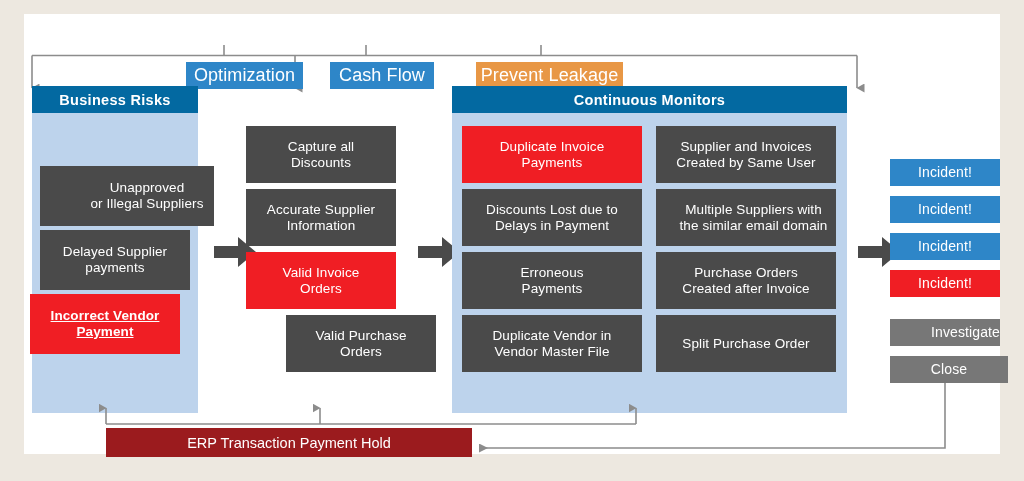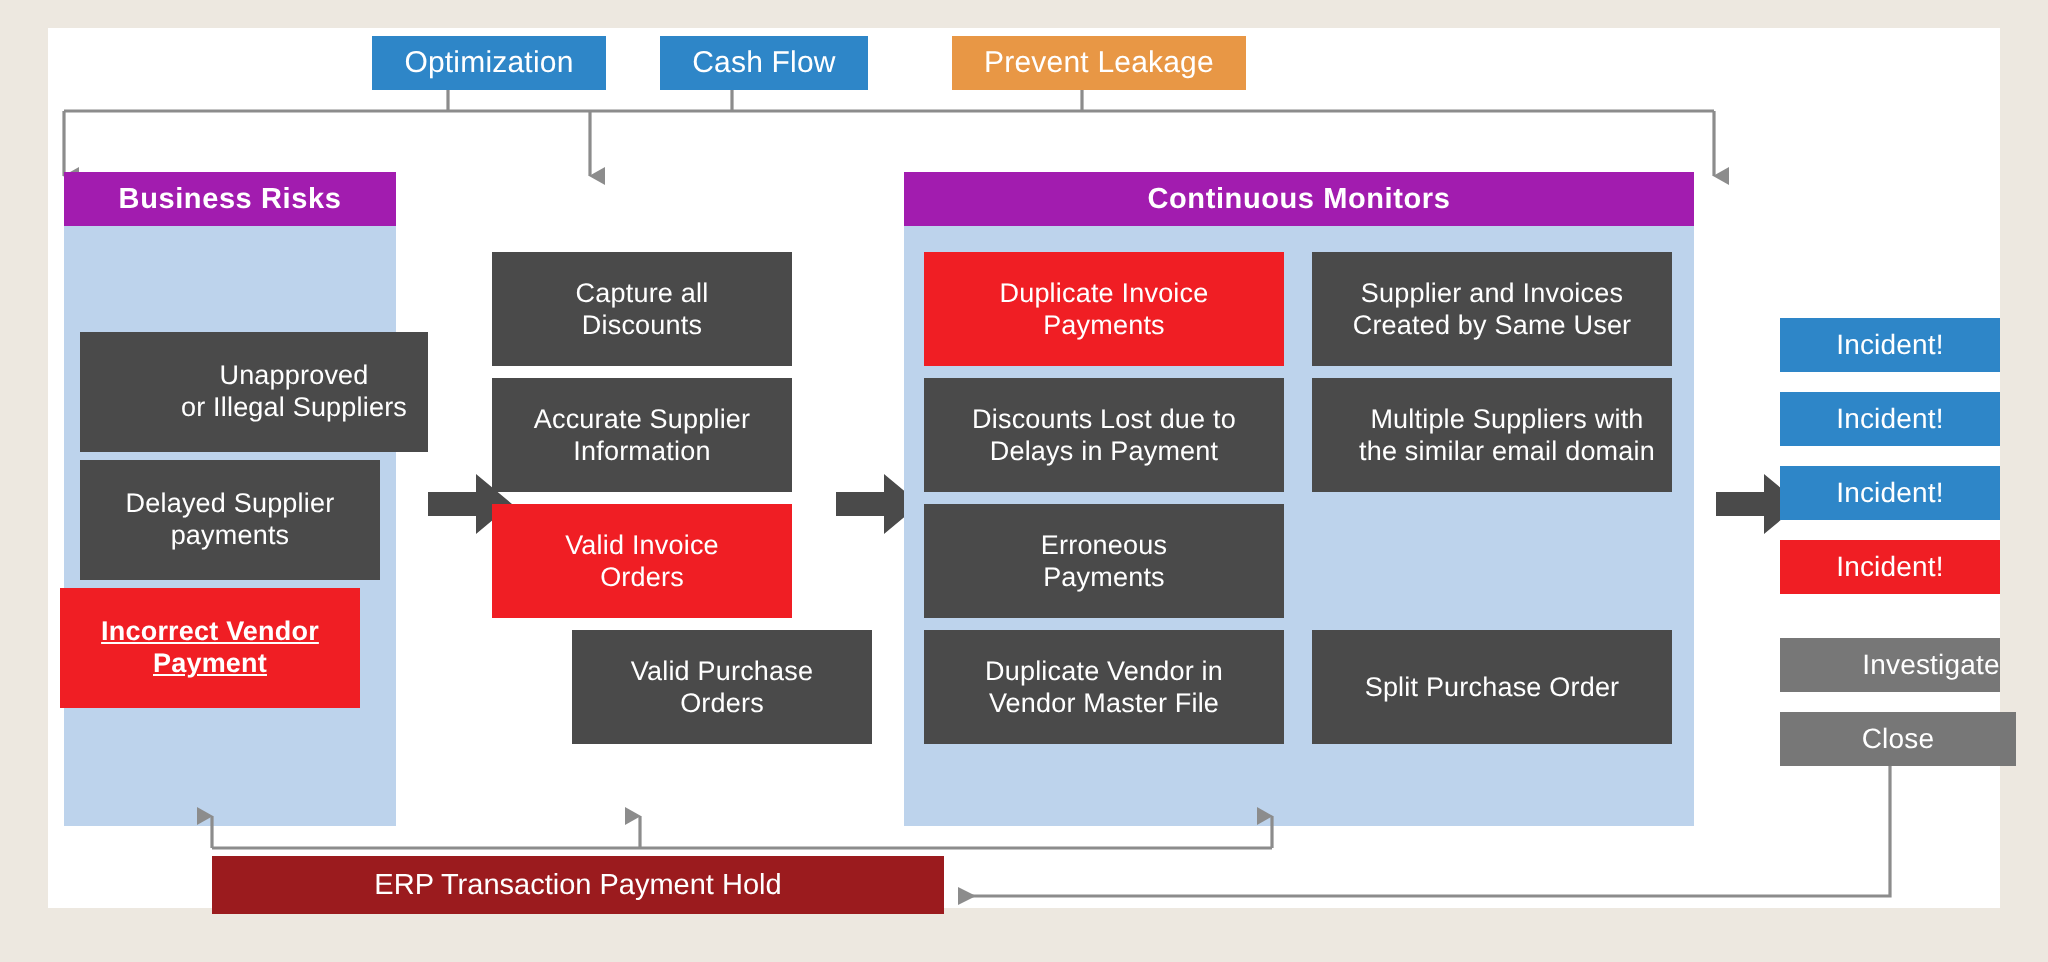--- a/index.html
+++ b/index.html
@@ -31,32 +31,33 @@
     align-items: center;
     justify-content: center;
     text-align: center;
     color: #FFFFFF;
     line-height: 1.18;
     letter-spacing: .1px;
   }
 
   
   .driver {
-    font-size: 15px;
-    height: 27px;
+    font-size: 18px;
+    height: 27px;
+    margin-top: 44px;
   }
   .driver.blue   { background: #2E86C8; }
   .driver.orange { background: #E89745; }
 
   
   .panel {
     background: #BDD3EC;
   }
   .panel-header {
-    background: #a21caf;
+    background: #0369a1;
     color: #FFFFFF;
     font-size: 14.5px;
     font-weight: bold;
     height: 27px;
     display: flex;
     align-items: center;
     justify-content: center;
     text-align: right;
     letter-spacing: .3px;
   }
@@ -212,20 +213,24 @@
     </div>
 
     <div class="abs chip tile gray" style="left:632px; top:112px; width:180px; height:57px;">
       <span style="white-space:pre-line">Supplier and Invoices
 Created by Same User</span>
     </div>
     <div class="abs chip tile gray" style="left:632px; top:175px; width:180px; height:57px;padding-left:21px;">
       <span style="white-space:pre-line">Multiple Suppliers with
 the similar email domain</span>
     </div>
+    <div class="abs chip tile gray" style="left:632px; top:238px; width:180px; height:57px;">
+      <span style="white-space:pre-line">Purchase Orders
+Created after Invoice</span>
+    </div>
     <div class="abs chip tile gray" style="left:632px; top:301px; width:180px; height:57px;">
       <span style="white-space:pre-line">Split Purchase Order</span>
     </div>
 
     <svg class="abs" style="left:834px; top:222px; width:42px; height:32px;" viewBox="0 0 42 32">
       <path d="M0,10 L24,10 L24,1 L42,16 L24,31 L24,22 L0,22 Z" fill="#4A4A4A"></path>
     </svg>
 
     <div class="abs chip incident blue" style="left:866px; top:145px; width:110px;">
       <span>Incident!</span>

